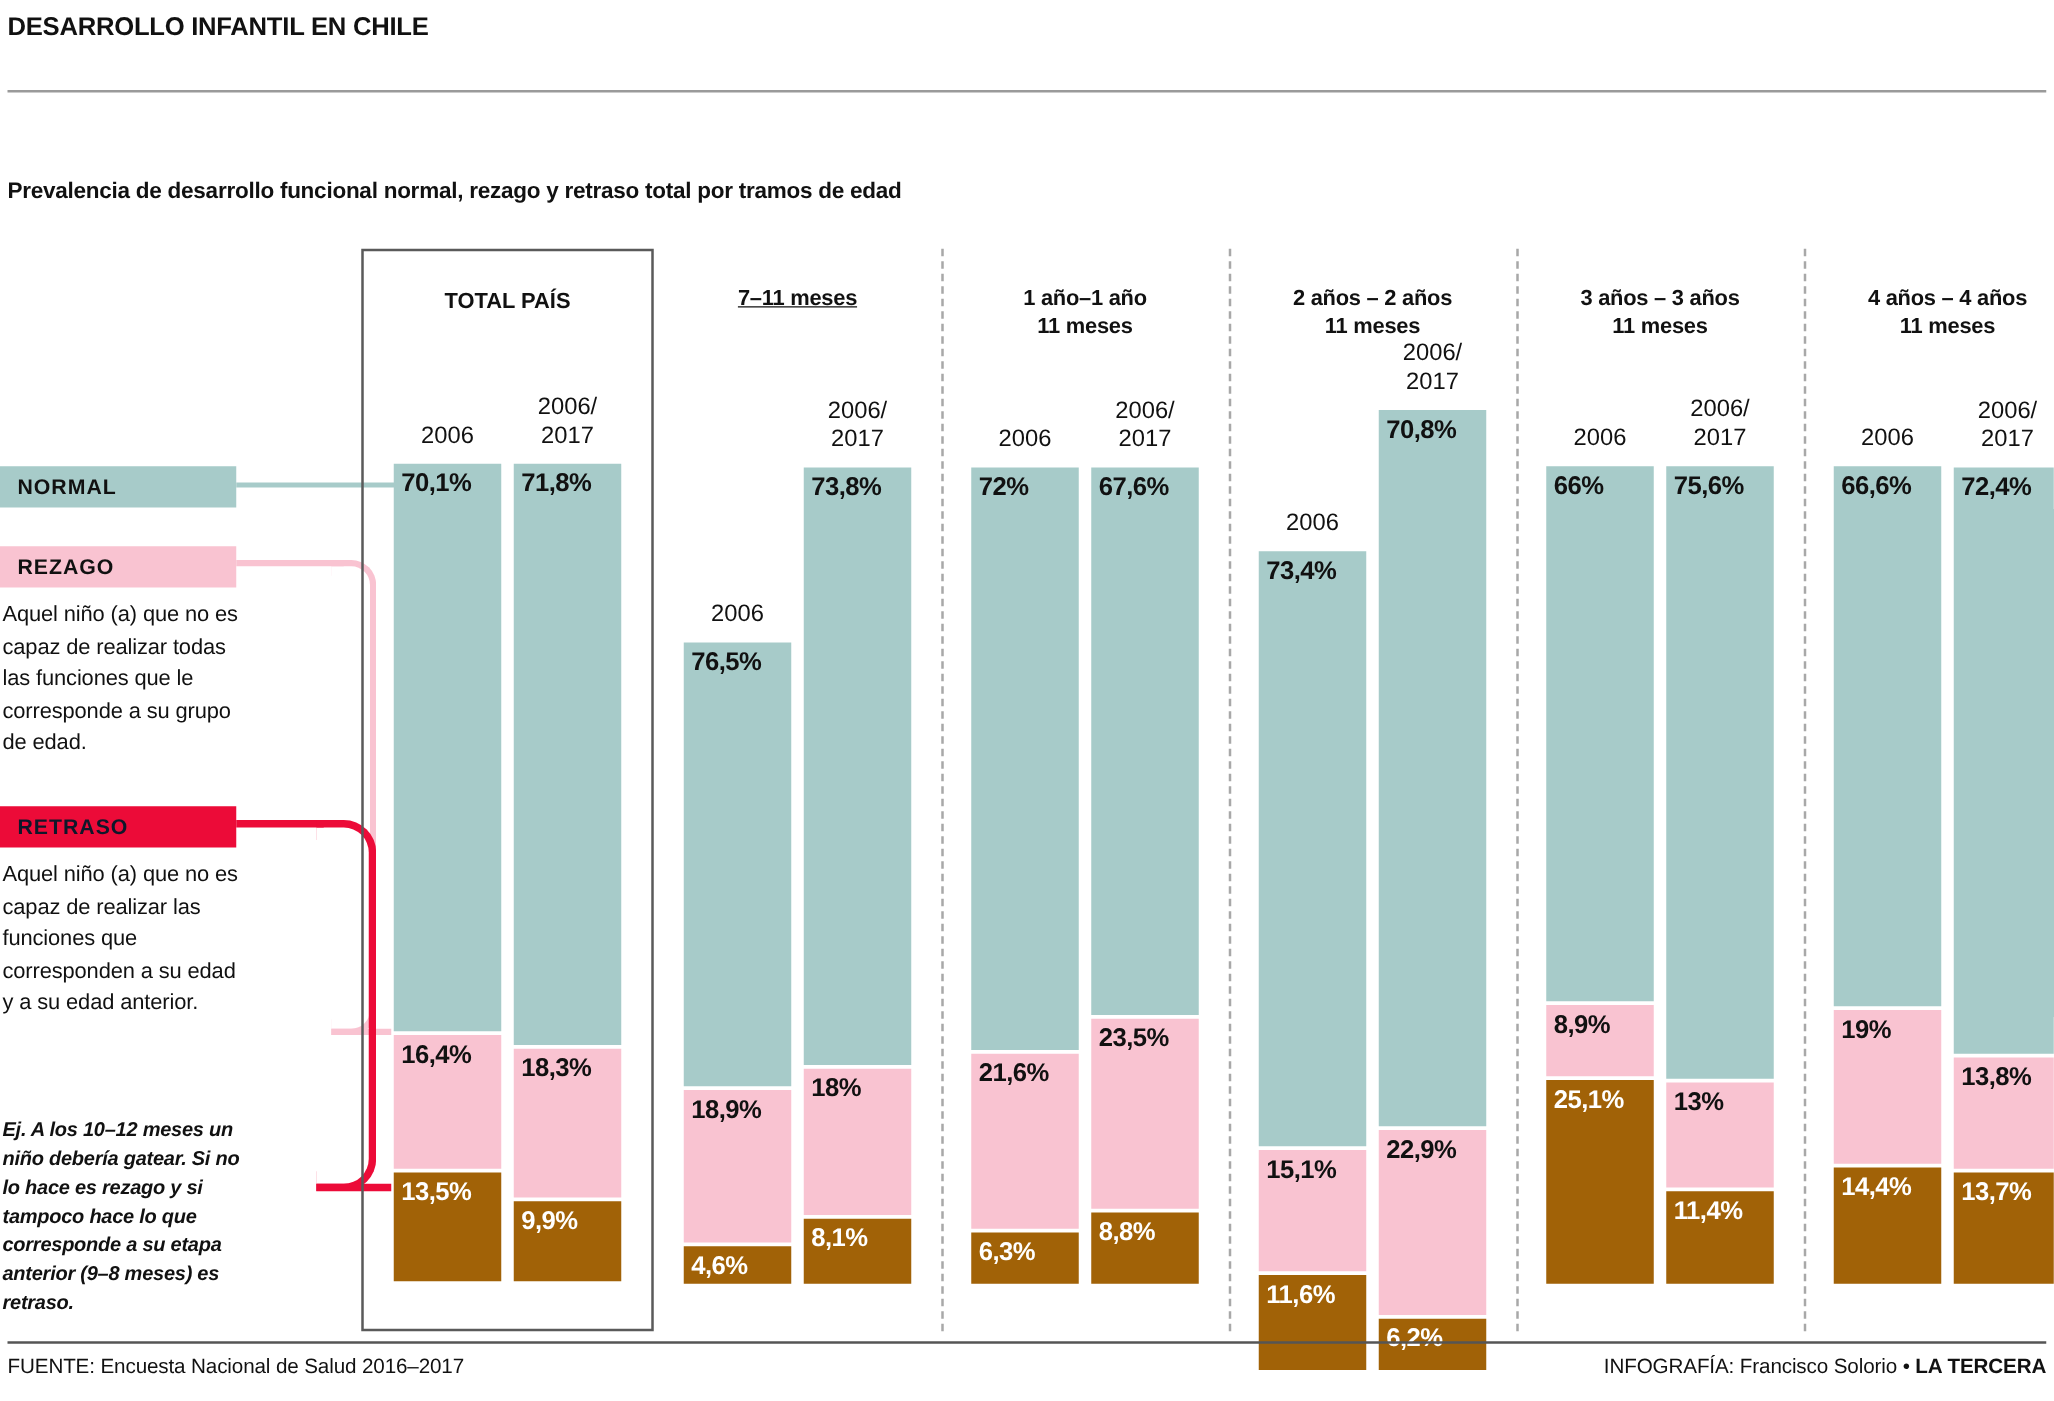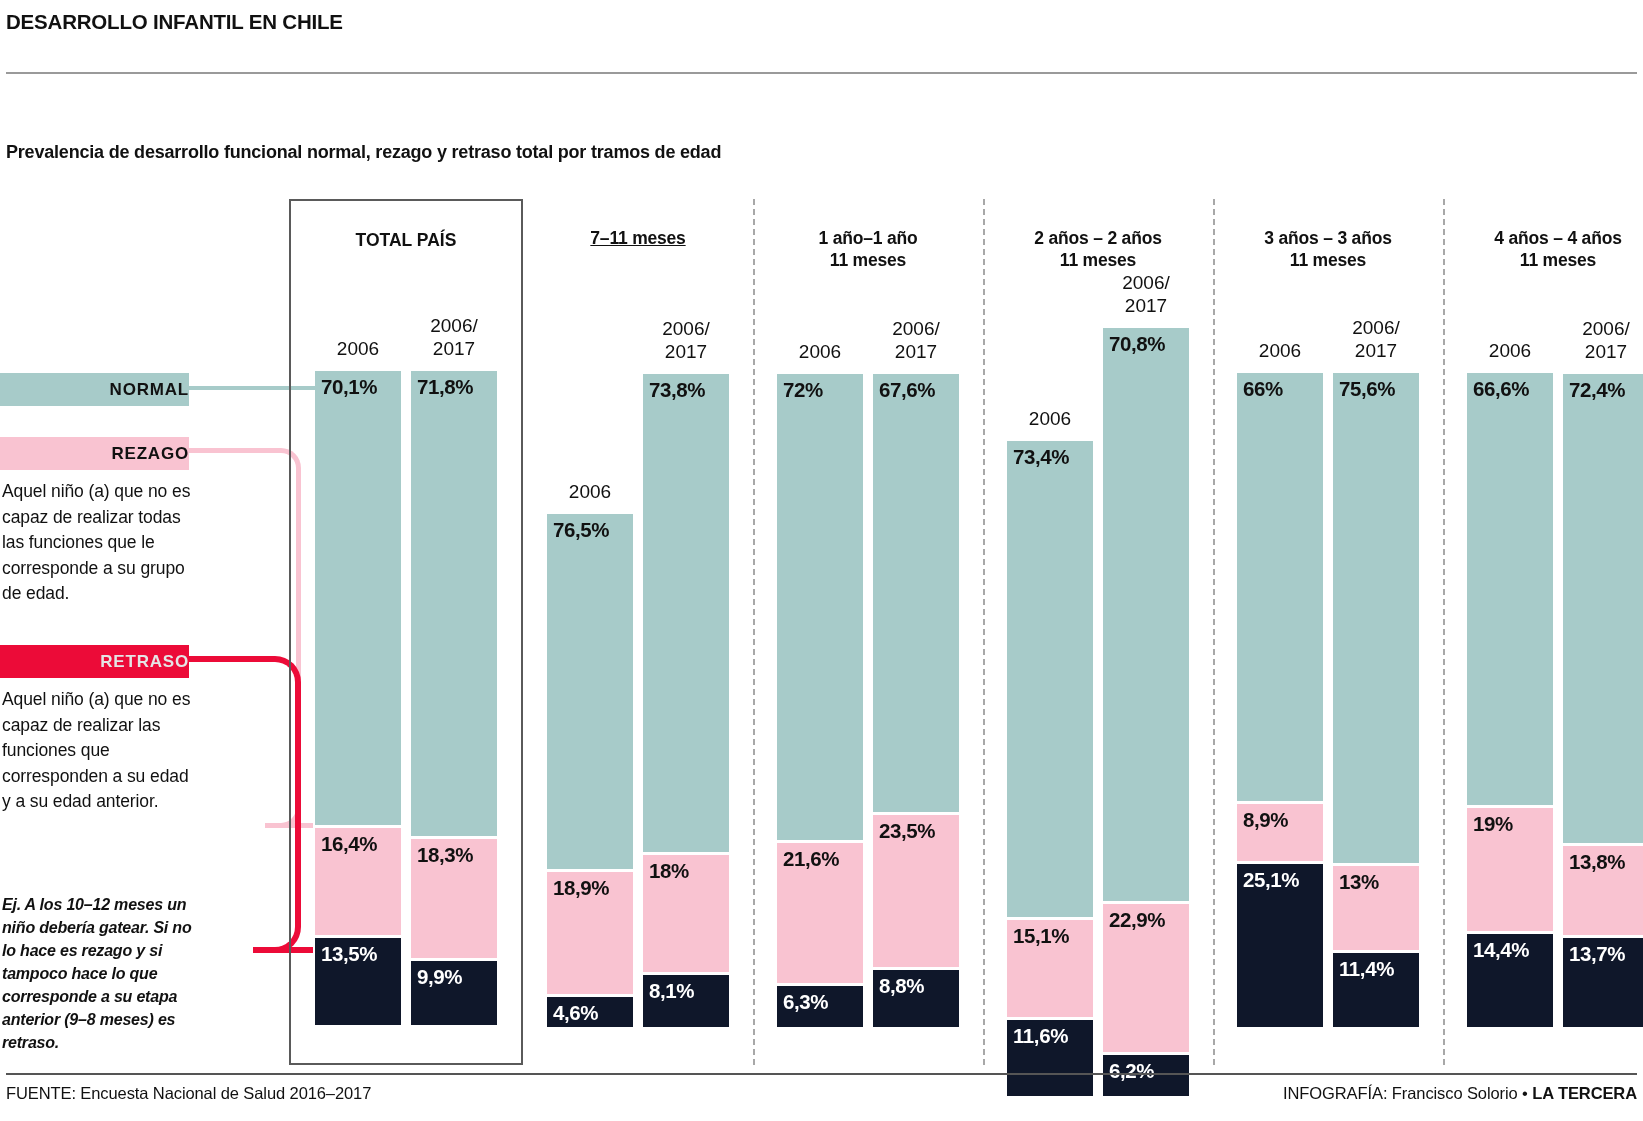--- a/index.html
+++ b/index.html
@@ -28,25 +28,25 @@
   .subhead {
     position: absolute; left: 6px; top: 142px;
     font-size: 18px; font-weight: bold; letter-spacing: -0.2px;
   }
 
   
   .lg-chip {
     position: absolute; left: 0;
     display: flex; align-items: center;
     padding-left: 14px;
-    font-size: 17px; font-weight: bold; letter-spacing: 0.8px; justify-content: flex-end;
+    font-size: 17px; font-weight: bold; letter-spacing: 0.8px;
   }
   #chip-normal { top: 373px; width: 189px; height: 33px; background: #a7cbc9; color: #111; }
   #chip-rezago { top: 437px; width: 189px; height: 33px; background: #f9c3d1; color: #111; }
-  #chip-retraso{ top: 645px; width: 189px; height: 33px; background: #ec0b38; color: #e5e5e5; }
+  #chip-retraso{ top: 645px; width: 189px; height: 33px; background: #ec0b38; color: #0f172a; }
 
   .lg-body {
     position: absolute; left: 2px; width: 196px;
     font-size: 17.5px; line-height: 25.5px; letter-spacing: -0.1px;
   }
   #body-rezago { top: 479px; }
   #body-retraso { top: 687px; }
   .lg-example {
     position: absolute; left: 2px; top: 893px; width: 200px;
     font-size: 16px; line-height: 23px; font-style: italic; font-weight: bold;
@@ -113,21 +113,21 @@
   }
   .bar { display: flex; flex-direction: column; width: 86px; }
   .seg { position: relative; }
   .seg .val {
     position: absolute; left: 6px; top: 4px;
     font-size: 20.5px; font-weight: bold; letter-spacing: -0.4px;
     white-space: nowrap;
   }
   .seg.normal  { background: #a7cbc9; }
   .seg.rezago  { background: #f9c3d1; margin-top: 3px; }
-  .seg.retraso { background: #0f172a; margin-top: 3px; padding-left: 16px; }
+  .seg.retraso { background: #a16207; margin-top: 3px; padding-left: 16px; }
   .seg.normal .val, .seg.rezago .val { color: #111111; }
   .seg.retraso .val { color: #ffffff; }
 
   
   .rule-bot {
     position: absolute; left: 6px; top: 1073px; width: 1631px; height: 1.5px;
     background: #555555;
   }
   .src {
     position: absolute; left: 6px; top: 1084px;

